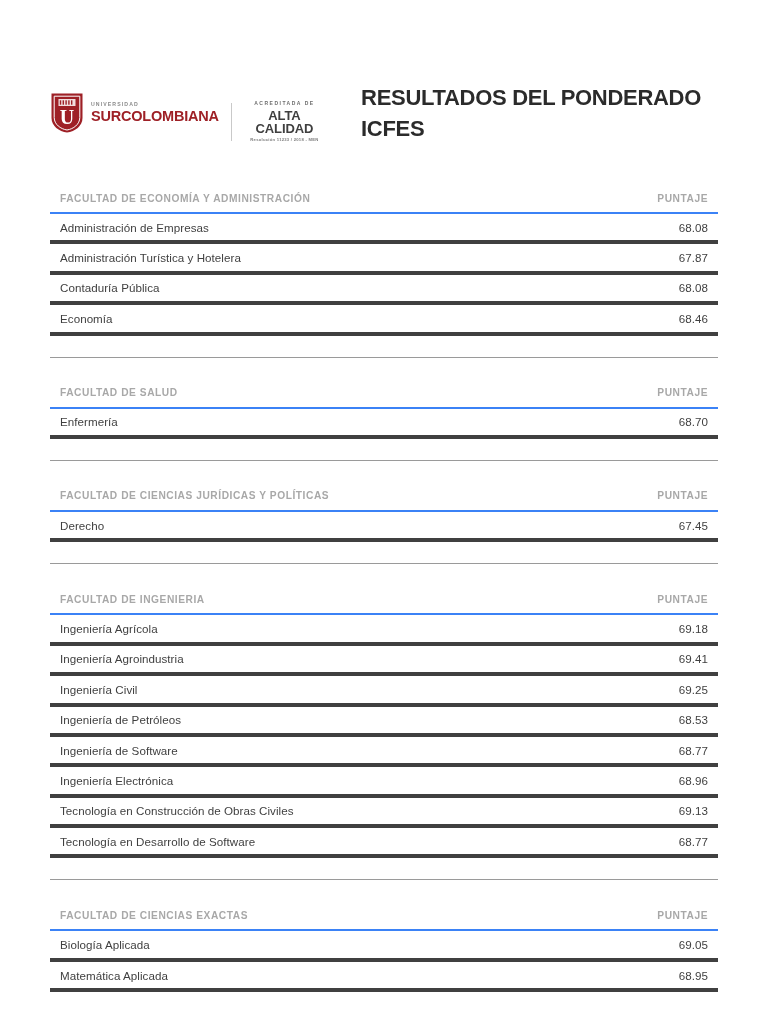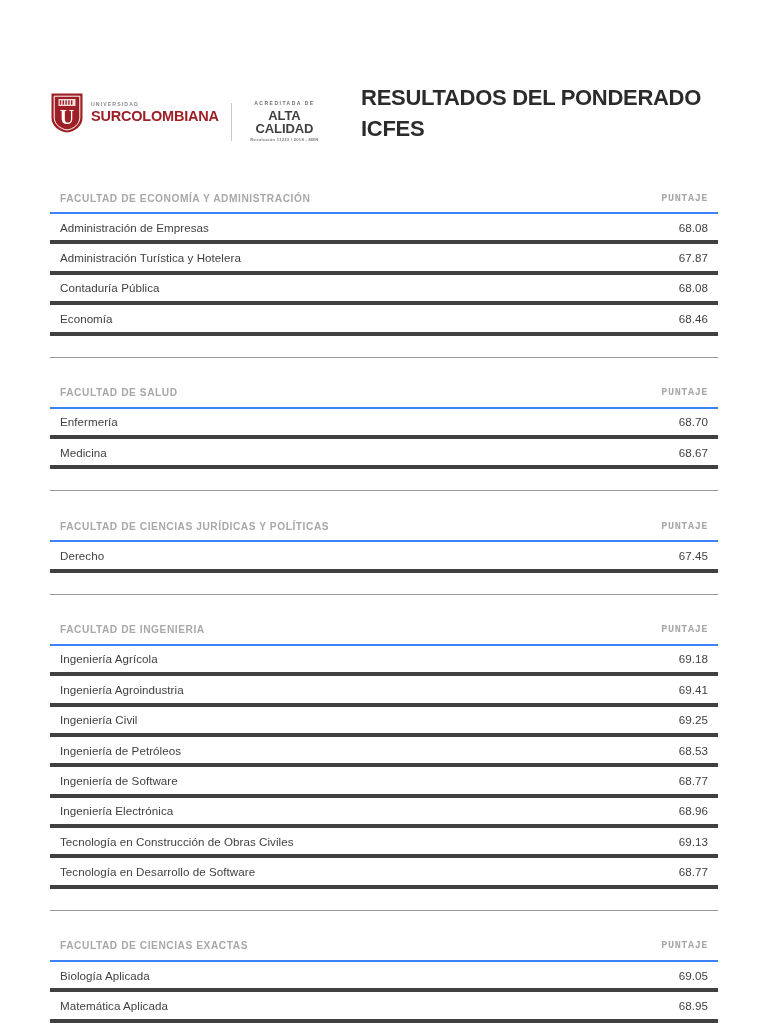--- a/index.html
+++ b/index.html
@@ -131,21 +131,20 @@
     font-size: 10.2px;
     font-weight: 700;
     letter-spacing: 0.55px;
     color: #a8a8a8;
   }
   .section-score-label {
     font-size: 10.2px;
     font-weight: 700;
     letter-spacing: 0.55px;
     color: #a8a8a8;
-    font-family: Liberation Mono, monospace;
   }
   .row {
     display: flex;
     align-items: center;
     justify-content: space-between;
     height: 26.4px;
     padding: 0 10px;
     border-bottom: 4px solid #404040;
   }
   .row:last-child {
@@ -243,24 +242,20 @@
       <div class="section-gap"></div>
       <div class="section">
         <div class="section-header">
           <span class="section-title">FACULTAD DE SALUD</span>
           <span class="section-score-label">PUNTAJE</span>
         </div>
         <div class="row">
           <span class="row-name">Enfermería</span>
           <span class="row-score">68.70</span>
         </div>
-        <div class="row">
-          <span class="row-name">Medicina</span>
-          <span class="row-score">68.67</span>
-        </div>
         <div class="section-end"></div>
       </div>
       <div class="section-gap"></div>
       <div class="section">
         <div class="section-header">
           <span class="section-title">FACULTAD DE CIENCIAS JURÍDICAS Y POLÍTICAS</span>
           <span class="section-score-label">PUNTAJE</span>
         </div>
         <div class="row">
           <span class="row-name">Derecho</span>

